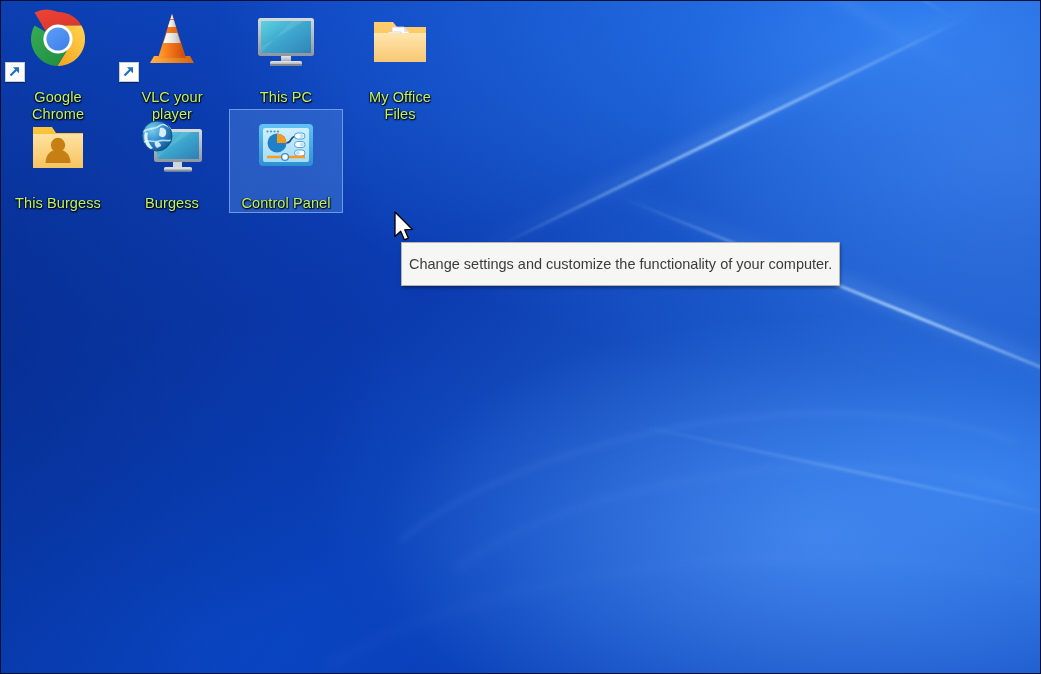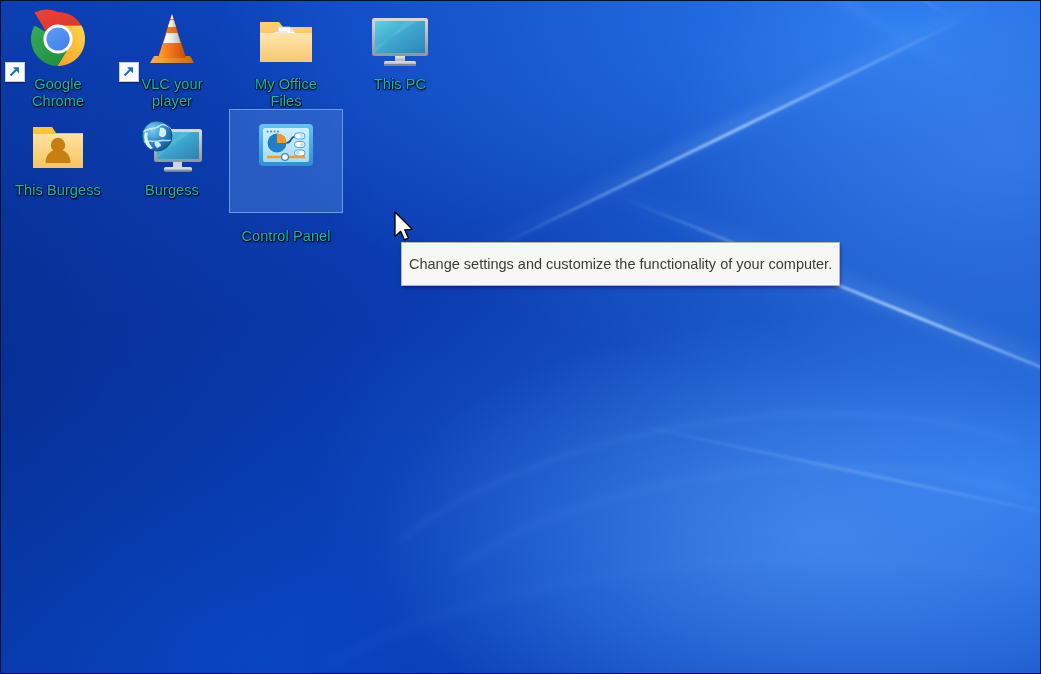--- a/index.html
+++ b/index.html
@@ -148,33 +148,32 @@
     display: flex;
     flex-direction: column;
     align-items: center;
     padding-top: 6px;
     box-sizing: border-box;
   }
   .desk-icon.selected {
     background: rgba(60,115,210,0.58);
     border: 1px solid rgba(130,175,240,0.75);
     padding-top: 5px;
-    gap: 46px;
   }
   .icon-art {
     width: 64px;
     height: 64px;
     position: relative;
     flex: 0 0 auto;
   }
   .icon-label {
-    margin-top: 3px;
+    margin-top: 16px;
     width: 112px;
     text-align: center;
-    color: #14b8a6;
+    color: #bef264;
     font-size: 14.5px;
     line-height: 17px;
     font-family: "Liberation Sans", sans-serif;
     text-shadow: 0 1px 2px rgba(0,0,10,0.95), 1px 1px 1px rgba(0,0,20,0.85), -1px 0 1px rgba(0,0,20,0.6);
     white-space: pre-line;
     letter-spacing: 0.1px;
   }
   .desk-icon.selected .icon-label {
     overflow: visible;
   }
@@ -324,20 +323,49 @@
           </svg>
         </div>
         <div class="icon-label">VLC your
 player</div>
       </div>
 
       <div class="desk-icon">
         <div class="icon-art">
           <svg width="64" height="64" viewBox="0 0 64 64">
             <defs>
+              <linearGradient id="scrG" x1="0" y1="0" x2="1" y2="1">
+                <stop offset="0" stop-color="#5fd3e0"></stop>
+                  <stop offset="0.45" stop-color="#3fa9cf"></stop>
+                  <stop offset="1" stop-color="#2f84b8"></stop>
+              </linearGradient>
+              <linearGradient id="bezG" x1="0" y1="0" x2="0" y2="1">
+                <stop offset="0" stop-color="#d5dade"></stop>
+                  <stop offset="1" stop-color="#8e979e"></stop>
+              </linearGradient>
+              <linearGradient id="standG" x1="0" y1="0" x2="0" y2="1">
+                <stop offset="0" stop-color="#e5e9ec"></stop>
+                  <stop offset="1" stop-color="#9aa3aa"></stop>
+              </linearGradient>
+            </defs>
+            <rect x="4" y="9" width="56" height="38" rx="2.5" fill="url(#bezG)"></rect>
+            <rect x="7" y="12" width="50" height="32" fill="url(#scrG)"></rect>
+            <path d="M7,44 L38,12 L50,12 L7,38 Z" fill="#ffffff" opacity="0.1"></path>
+            <rect x="27" y="47" width="10" height="6" fill="url(#standG)"></rect>
+            <rect x="16" y="52" width="32" height="4.5" rx="1.6" fill="url(#standG)"></rect>
+            <rect x="16" y="55" width="32" height="2" rx="1" fill="#7d868d"></rect>
+          </svg>
+        </div>
+        <div class="icon-label">This PC</div>
+      </div>
+
+      <div class="desk-icon">
+        <div class="icon-art">
+          <svg width="64" height="64" viewBox="0 0 64 64">
+            <defs>
               <linearGradient id="fldBack" x1="0" y1="0" x2="0" y2="1">
                 <stop offset="0" stop-color="#ffd071"></stop>
                   <stop offset="1" stop-color="#f6b73f"></stop>
               </linearGradient>
               <linearGradient id="fldFront" x1="0" y1="0" x2="0" y2="1">
                 <stop offset="0" stop-color="#ffe5ae"></stop>
                   <stop offset="1" stop-color="#f7c873"></stop>
               </linearGradient>
             </defs>
             <path d="M6,13 L25,13 L29,18 L58,18 L58,53 L6,53 Z" fill="url(#fldBack)"></path>
@@ -347,49 +375,20 @@
               <path d="M16,2 L21,7 L16,7 Z" fill="#e3e3e3"></path>
               <path d="M0,7 L13,7 L13,19 L0,19 Z" fill="#ffffff" stroke="#cfcfcf" stroke-width="0.8"></path>
               <path d="M1.5,9 L11.5,9 L11.5,17.5 L1.5,17.5 Z" fill="#1e9a4f"></path>
               <path d="M3.2,10.3 L5,10.3 L6.5,13 L8,10.3 L9.8,10.3 L7.3,16.2 L5.7,16.2 Z" fill="#ffffff"></path>
             </g>
             <path d="M6,24 L58,24 L58,53 L6,53 Z" fill="url(#fldFront)"></path>
           </svg>
         </div>
         <div class="icon-label">My Office
 Files</div>
-      </div>
-
-      <div class="desk-icon">
-        <div class="icon-art">
-          <svg width="64" height="64" viewBox="0 0 64 64">
-            <defs>
-              <linearGradient id="scrG" x1="0" y1="0" x2="1" y2="1">
-                <stop offset="0" stop-color="#5fd3e0"></stop>
-                  <stop offset="0.45" stop-color="#3fa9cf"></stop>
-                  <stop offset="1" stop-color="#2f84b8"></stop>
-              </linearGradient>
-              <linearGradient id="bezG" x1="0" y1="0" x2="0" y2="1">
-                <stop offset="0" stop-color="#d5dade"></stop>
-                  <stop offset="1" stop-color="#8e979e"></stop>
-              </linearGradient>
-              <linearGradient id="standG" x1="0" y1="0" x2="0" y2="1">
-                <stop offset="0" stop-color="#e5e9ec"></stop>
-                  <stop offset="1" stop-color="#9aa3aa"></stop>
-              </linearGradient>
-            </defs>
-            <rect x="4" y="9" width="56" height="38" rx="2.5" fill="url(#bezG)"></rect>
-            <rect x="7" y="12" width="50" height="32" fill="url(#scrG)"></rect>
-            <path d="M7,44 L38,12 L50,12 L7,38 Z" fill="#ffffff" opacity="0.1"></path>
-            <rect x="27" y="47" width="10" height="6" fill="url(#standG)"></rect>
-            <rect x="16" y="52" width="32" height="4.5" rx="1.6" fill="url(#standG)"></rect>
-            <rect x="16" y="55" width="32" height="2" rx="1" fill="#7d868d"></rect>
-          </svg>
-        </div>
-        <div class="icon-label">This PC</div>
       </div>
     </div>
 
     <div class="icon-row" style="margin-top:2px;">
 
 
       <div class="desk-icon">
         <div class="icon-art">
           <svg width="64" height="64" viewBox="0 0 64 64">
             <defs>

